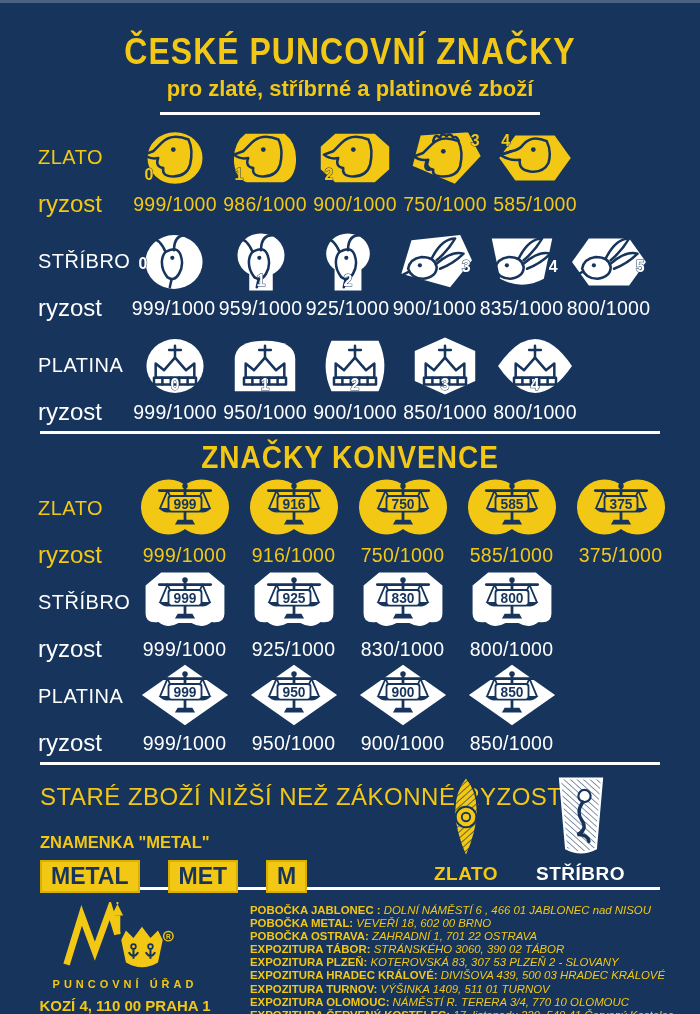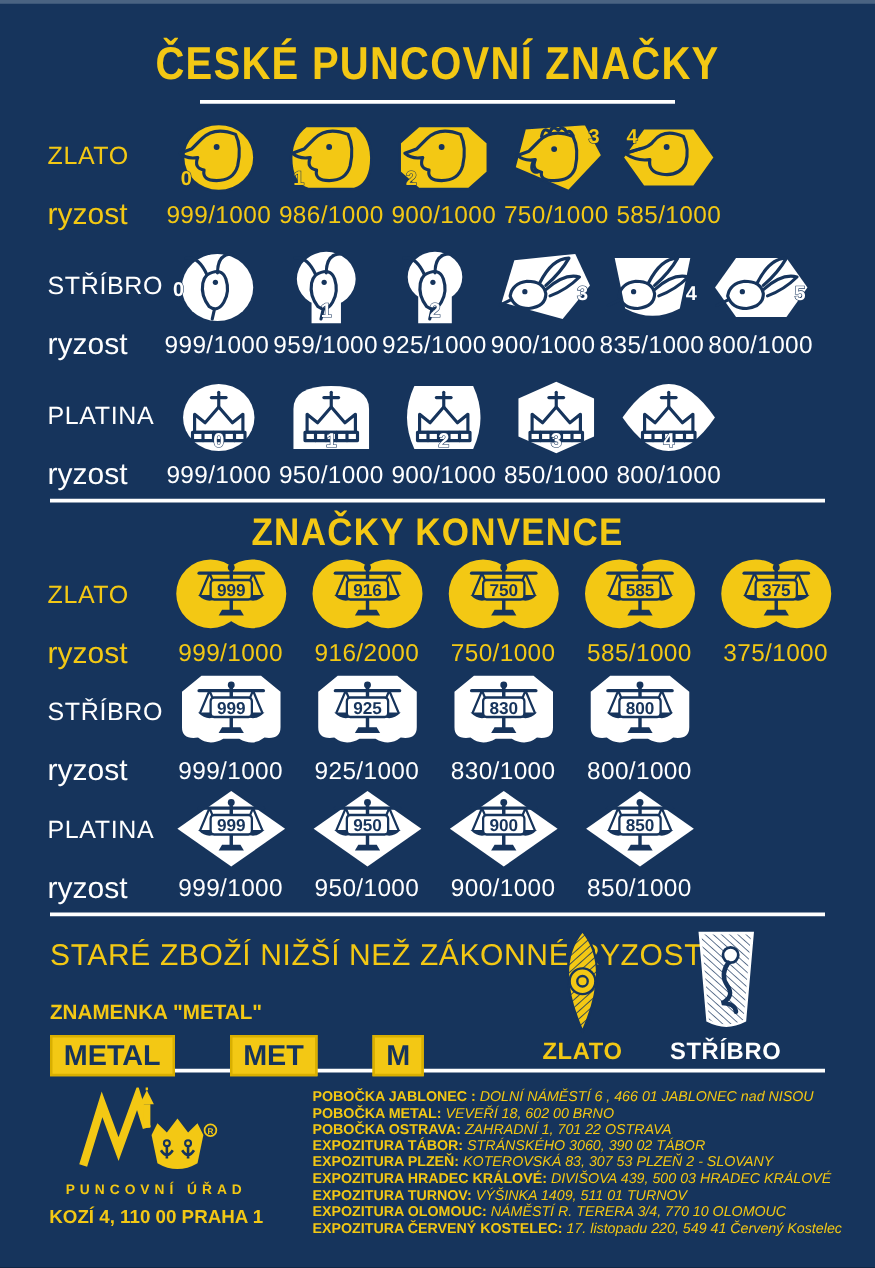--- a/index.html
+++ b/index.html
@@ -34,21 +34,21 @@
   .konv-row .cell{width:109px}
   .stampbox{height:64px;display:flex;align-items:flex-end;justify-content:center}
   .fineness{height:30px;display:flex;align-items:center;font-size:19.5px;letter-spacing:.3px}
 
   .konv-title{text-align:center;color:var(--yellow);font-size:28px;font-weight:bold;letter-spacing:1px;margin:8px 0 2px;transform:scaleY(1.1)}
 
   
   .metal-section{position:relative;height:112px;margin:6px 0 0 40px}
   .metal-heading{color:var(--yellow);font-size:24px;font-weight:normal;letter-spacing:.5px;padding-top:12px}
   .metal-subheading{color:var(--yellow);font-size:16.5px;font-weight:bold;margin-top:22px}
-  .metal-boxes{display:flex;align-items:center;gap:44px;margin-top:8px}
+  .metal-boxes{display:flex;align-items:center;gap:28px;margin-top:8px}
   .metal-box{background:var(--yellow);color:var(--navy);font-weight:bold;font-size:23px;padding:0 9px;line-height:29px;border:2px solid #d9af00}
   .old-marks{position:absolute;right:75px;top:4px;display:flex;gap:38px}
   .old-mark{display:flex;flex-direction:column;align-items:center}
   .old-mark .lbl{font-size:19px;font-weight:bold;margin-top:4px;letter-spacing:.5px}
 
   
   .footer{display:flex;margin-top:6px}
   .footer-left{width:250px;flex:none;display:flex;flex-direction:column;align-items:center;padding-top:6px}
   .org-name{color:var(--yellow);font-size:11px;font-weight:bold;letter-spacing:4px;margin-top:2px}
   .org-address{color:var(--yellow);font-size:15px;font-weight:bold;margin-top:7px}
@@ -57,20 +57,21 @@
   .branch .b-name{font-weight:bold}
   .branch .b-addr{font-style:italic}
 </style>
 </head>
 <body>
 
 <div class="page">
 
   <div class="header">
     <div class="title">ČESKÉ PUNCOVNÍ ZNAČKY</div>
+    <div class="subtitle">pro zlaté, stříbrné a platinové zboží</div>
     <div class="subtitle-rule"></div>
   </div>
 
   <div class="rows" id="national-rows">
       <div class="mark-row nat-row">
         <div class="row-labels gold">
           <div class="metal">ZLATO</div>
           <div class="ryz">ryzost</div>
         </div>
         <div class="cells">
@@ -395,21 +396,21 @@
                   <path d="M31 18 L23 37 M31 18 L39 37 M69 18 L61 37 M69 18 L77 37" stroke-width="2"></path>
                   <path d="M21 37 Q31 47 41 37 Z" fill="#16345C" stroke="none"></path>
                   <path d="M59 37 Q69 47 79 37 Z" fill="#16345C" stroke="none"></path>
                   <path d="M50 41 V50" stroke-width="3"></path>
                   <path d="M42 50 H58 L61 55 H39 Z" fill="#16345C" stroke="none"></path>
                 </g>
                 <rect x="32" y="24" width="36" height="17" rx="3" fill="#F3C814" stroke="#16345C" stroke-width="2"></rect>
                 <text x="50" y="38" font-size="15" font-weight="bold" text-anchor="middle" fill="#16345C">916</text>
               </svg>
             </div>
-            <div class="fineness">916/2000</div>
+            <div class="fineness">916/1000</div>
           </div>
           <div class="cell gold">
             <div class="stampbox">
               <svg width="96" height="66" viewBox="0 0 100 72">
                 <path d="M2 36 a30 30 0 1 1 60 0 a30 30 0 1 1 -60 0 Z M38 36 a30 30 0 1 1 60 0 a30 30 0 1 1 -60 0 Z" fill="#F3C814" fill-rule="nonzero"></path>
                 <g stroke="#16345C" fill="none" stroke-linecap="round">
                   <path d="M22 18 H78" stroke-width="3"></path>
                   <circle cx="50" cy="13" r="3" fill="#16345C" stroke="none"></circle>
                   <path d="M50 16 V24" stroke-width="3"></path>
                   <path d="M31 18 L23 37 M31 18 L39 37 M69 18 L61 37 M69 18 L77 37" stroke-width="2"></path>

